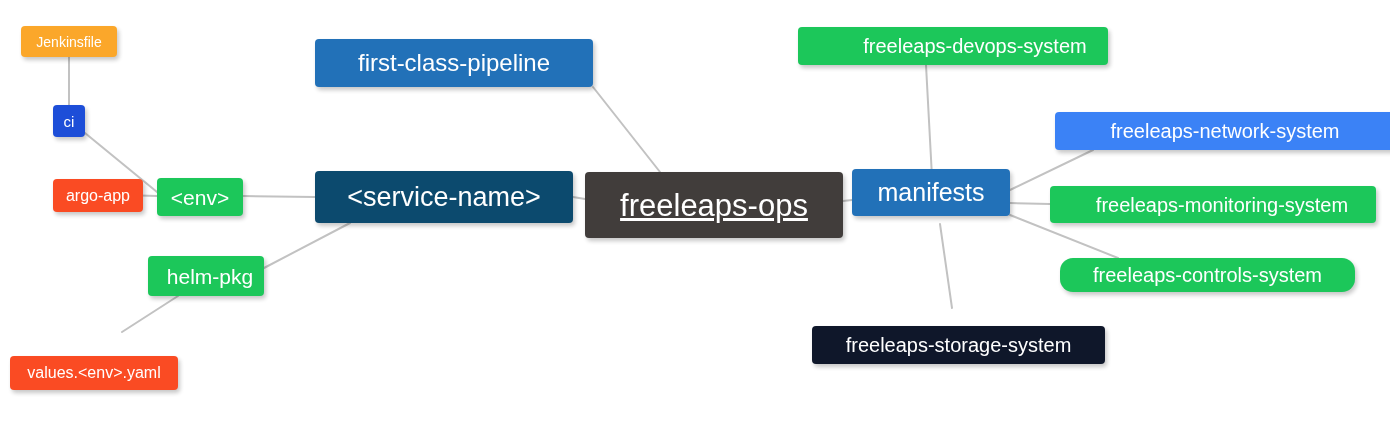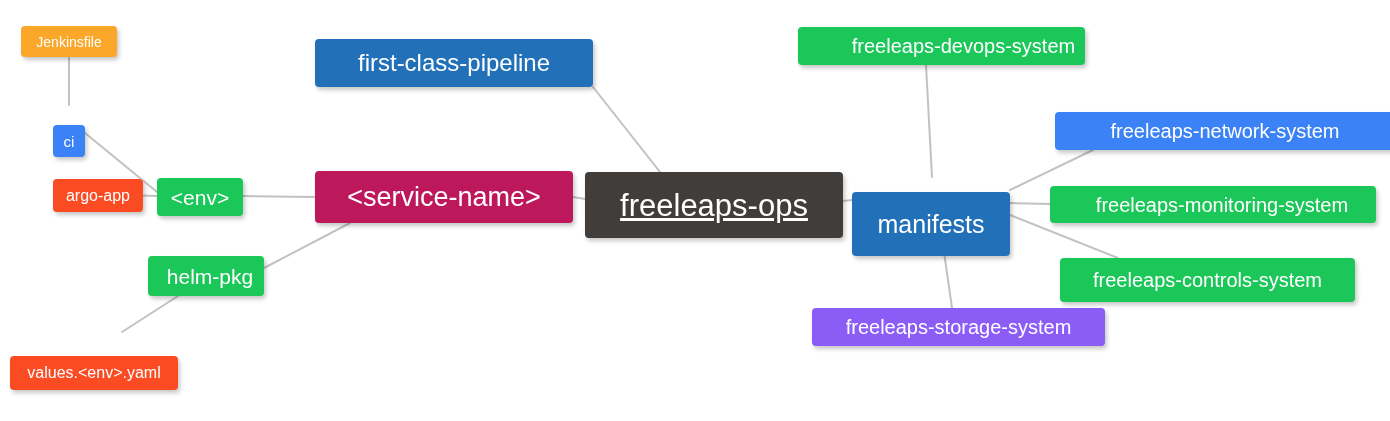--- a/index.html
+++ b/index.html
@@ -61,56 +61,56 @@
       <line x1="932" y1="177" x2="926" y2="65" stroke="#c2c2c2" stroke-width="2" stroke-linecap="round"></line>
       <line x1="1010" y1="190" x2="1093" y2="150" stroke="#c2c2c2" stroke-width="2" stroke-linecap="round"></line>
       <line x1="1010" y1="203" x2="1050" y2="204" stroke="#c2c2c2" stroke-width="2" stroke-linecap="round"></line>
       <line x1="1010" y1="215" x2="1118" y2="258" stroke="#c2c2c2" stroke-width="2" stroke-linecap="round"></line>
       <line x1="940" y1="224" x2="952" y2="308" stroke="#c2c2c2" stroke-width="2" stroke-linecap="round"></line>
     </svg>
   <div id="node-layer">
       <div class="node" style="left: 585px; top: 172px; width: 258px; height: 66px; background: rgb(65, 61, 59); font-size: 31px; text-decoration: underline;">
         <span>freeleaps-ops</span>
       </div>
-      <div class="node" style="left: 315px; top: 171px; width: 258px; height: 52px; background: #be185d; font-size: 27px;">
+      <div class="node" style="left: 315px; top: 171px; width: 258px; height: 52px; background: #0c4a6e; font-size: 27px;">
         <span>&lt;service-name&gt;</span>
       </div>
       <div class="node" style="left: 315px; top: 39px; width: 278px; height: 48px; background: rgb(34, 113, 184); font-size: 24px;">
         <span>first-class-pipeline</span>
       </div>
-      <div class="node" style="left: 852px; top: 192px; width: 158px; height: 64px; background: rgb(34, 113, 184); font-size: 25px;">
+      <div class="node" style="left: 852px; top: 169px; width: 158px; height: 47px; background: rgb(34, 113, 184); font-size: 25px;">
         <span>manifests</span>
       </div>
       <div class="node" style="left: 157px; top: 178px; width: 86px; height: 38px; background: rgb(28, 199, 90); font-size: 21px;">
         <span>&lt;env&gt;</span>
       </div>
       <div class="node" style="left: 148px; top: 256px; width: 116px; height: 40px; background: rgb(28, 199, 90); font-size: 21px; padding-left: 8px;">
         <span>helm-pkg</span>
       </div>
       <div class="node" style="left: 21px; top: 26px; width: 96px; height: 31px; background: rgb(251, 167, 42); font-size: 14px;">
         <span>Jenkinsfile</span>
       </div>
-      <div class="node" style="left: 53px; top: 105px; width: 32px; height: 32px; background: #3b82f6; font-size: 15px; margin-top: 20px;">
+      <div class="node" style="left: 53px; top: 105px; width: 32px; height: 32px; background: #1d4ed8; font-size: 15px;">
         <span>ci</span>
       </div>
       <div class="node" style="left: 33px; top: 179px; width: 90px; height: 33px; background: rgb(250, 75, 35); font-size: 16px; margin-left: 20px;">
         <span>argo-app</span>
       </div>
       <div class="node" style="left: 10px; top: 332px; width: 168px; height: 34px; background: rgb(250, 75, 35); font-size: 16px; margin-top: 24px;">
         <span>values.&lt;env&gt;.yaml</span>
       </div>
-      <div class="node" style="left: 798px; top: 27px; width: 287px; height: 38px; background: rgb(28, 199, 90); font-size: 20px; padding-left: 44px;">
+      <div class="node" style="left: 798px; top: 27px; width: 310px; height: 38px; background: rgb(28, 199, 90); font-size: 20px; padding-left: 44px;">
         <span>freeleaps-devops-system</span>
       </div>
       <div class="node" style="left: 1055px; top: 112px; width: 340px; height: 38px; background: #3b82f6; font-size: 20px;">
         <span>freeleaps-network-system</span>
       </div>
       <div class="node" style="left: 1050px; top: 186px; width: 326px; height: 37px; background: rgb(28, 199, 90); font-size: 20px; padding-left: 18px;">
         <span>freeleaps-monitoring-system</span>
       </div>
-      <div class="node" style="left: 1060px; top: 258px; width: 295px; height: 44px; background: rgb(28, 199, 90); font-size: 20px;">
+      <div class="node" style="left: 1060px; top: 258px; width: 295px; height: 34px; background: rgb(28, 199, 90); font-size: 20px; border-radius: 13px;">
         <span>freeleaps-controls-system</span>
       </div>
-      <div class="node" style="left: 812px; top: 308px; width: 293px; height: 38px; background: #8b5cf6; font-size: 20px;">
+      <div class="node" style="left: 812px; top: 326px; width: 293px; height: 38px; background: #0f172a; font-size: 20px;">
         <span>freeleaps-storage-system</span>
       </div>
     </div>
 </div>
 
 </body></html>

